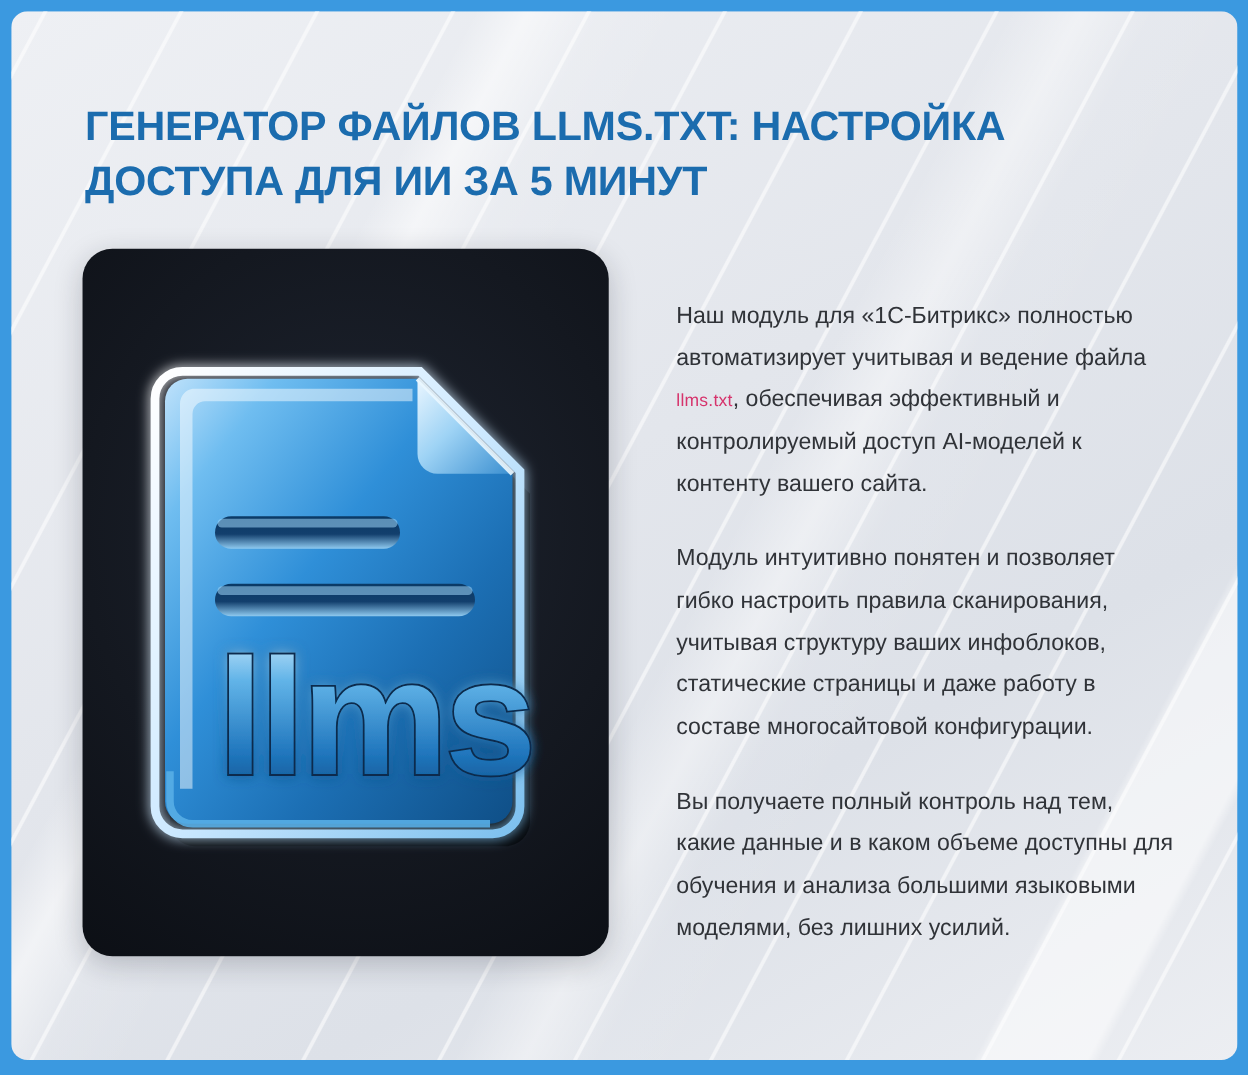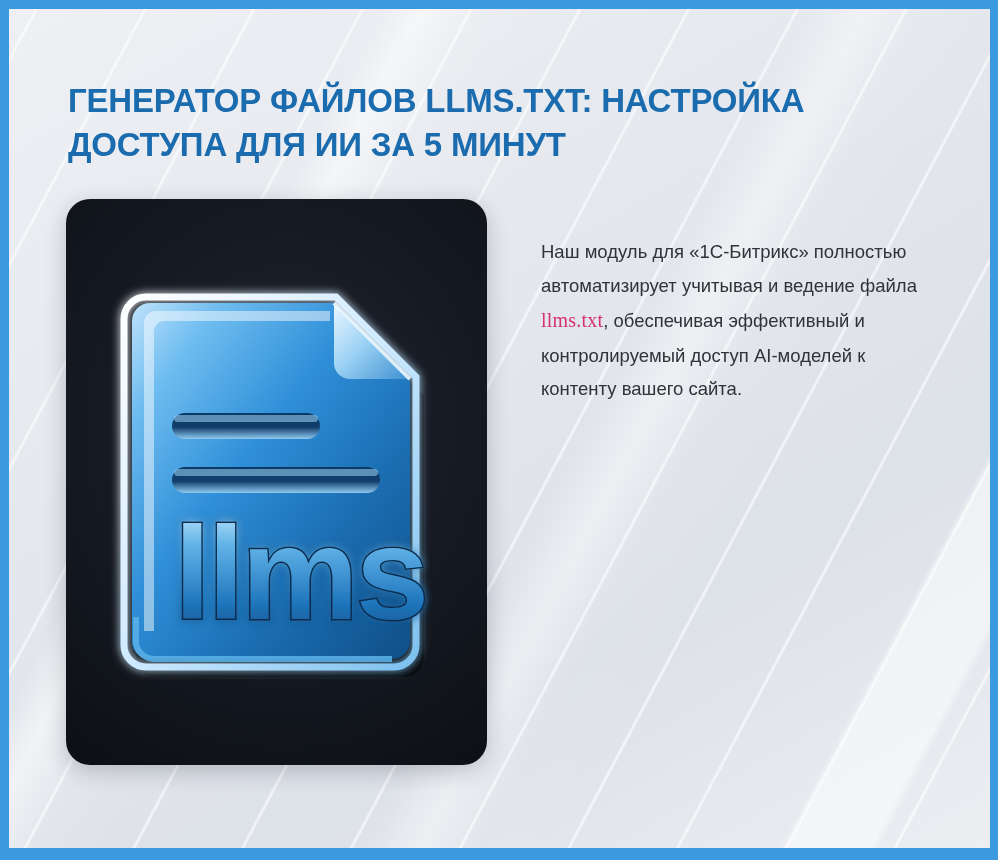--- a/index.html
+++ b/index.html
@@ -37,20 +37,21 @@
         rgba(255,255,255,0.00) 0%,
         rgba(255,255,255,0.00) 26%,
         rgba(255,255,255,0.55) 29%,
         rgba(255,255,255,0.10) 33%,
         rgba(255,255,255,0.00) 38%,
         rgba(255,255,255,0.00) 56%,
         rgba(255,255,255,0.42) 60%,
         rgba(255,255,255,0.05) 64%,
         rgba(255,255,255,0.00) 70%),
       linear-gradient(150deg, #eef0f4 0%, #e3e6ec 45%, #dde1e8 70%, #eceef2 100%);
+    border-radius: 13px;
   }
 
   
   .canvas::before {
     content: "";
     position: absolute;
     inset: -40%;
     background: repeating-linear-gradient(
       118deg,
       rgba(255,255,255,0.00) 0px,
@@ -151,23 +152,23 @@
 
   .copy p {
     color: #303338;
     font-size: 18.5px;
     line-height: 1.82;
     margin-bottom: 26px;
   }
   .copy p:last-child { margin-bottom: 0; }
 
   code.inline-code {
-    font-family: Liberation Serif, serif;
+    font-family: Liberation Sans, sans-serif;
     color: #d6336c;
-    font-size: 20px;
+    font-size: 14px;
     background: transparent;
     letter-spacing: .2px;
   }
 </style>
 </head>
 <body>
 
 <div class="page-frame">
   <div class="canvas">
     <div class="content">
@@ -242,20 +243,22 @@
             <path d="M34 350 v24 a18 18 0 0 0 18 18 h238" fill="none" stroke="#58aee6" stroke-width="6" opacity=".9"></path>
           </svg>
         </figure>
 
         <div class="copy">
 
           <p>
             <span>Наш модуль для «1С-Битрикс» полностью автоматизирует учитывая и ведение файла </span><code class="inline-code">llms.txt</code><span>, обеспечивая эффективный и контролируемый доступ AI-моделей к контенту вашего сайта.</span>
           </p>
 
-
+          <p>Модуль интуитивно понятен и позволяет гибко настроить правила сканирования, учитывая структуру ваших инфоблоков, статические страницы и даже работу в составе многосайтовой конфигурации.</p>
+
+          <p>Вы получаете полный контроль над тем, какие данные и в каком объеме доступны для обучения и анализа большими языковыми моделями, без лишних усилий.</p>
 
         </div>
 
       </div>
     </div>
   </div>
 </div>
 
 </body></html>

